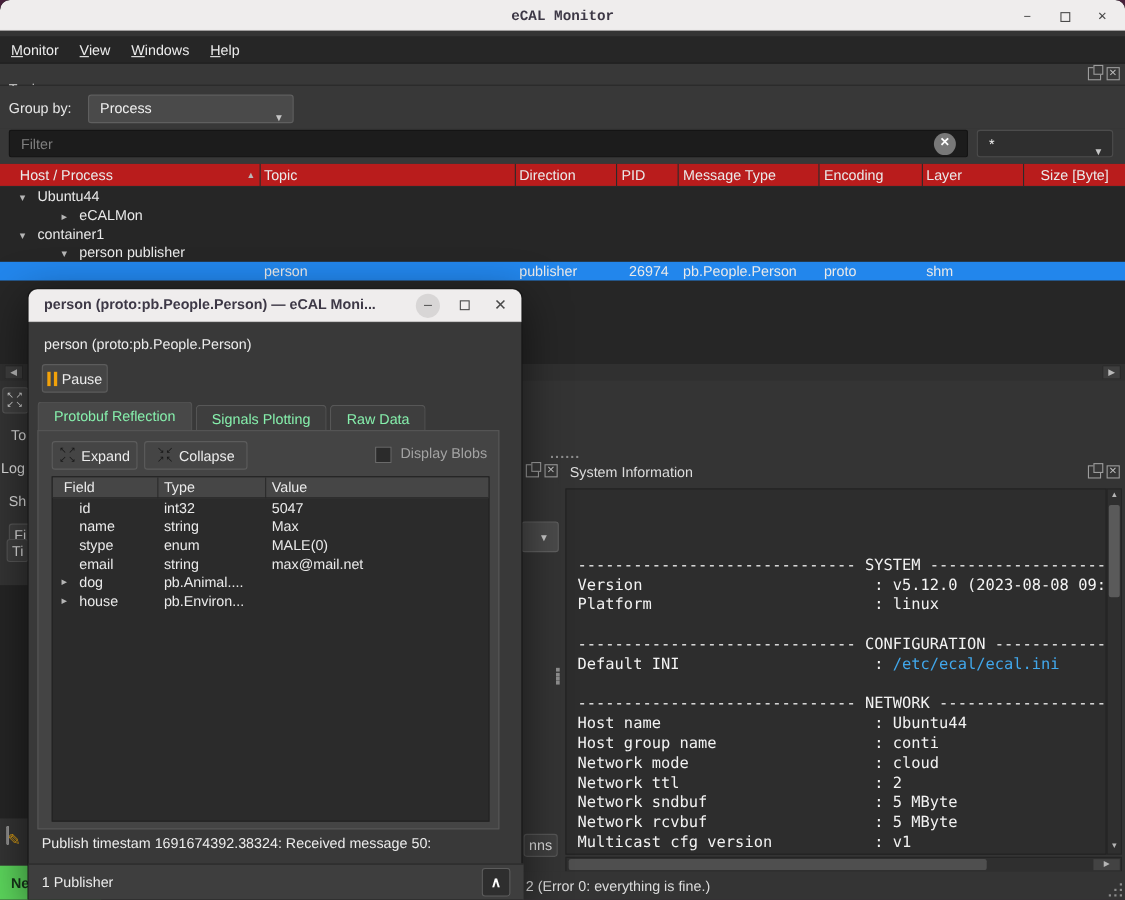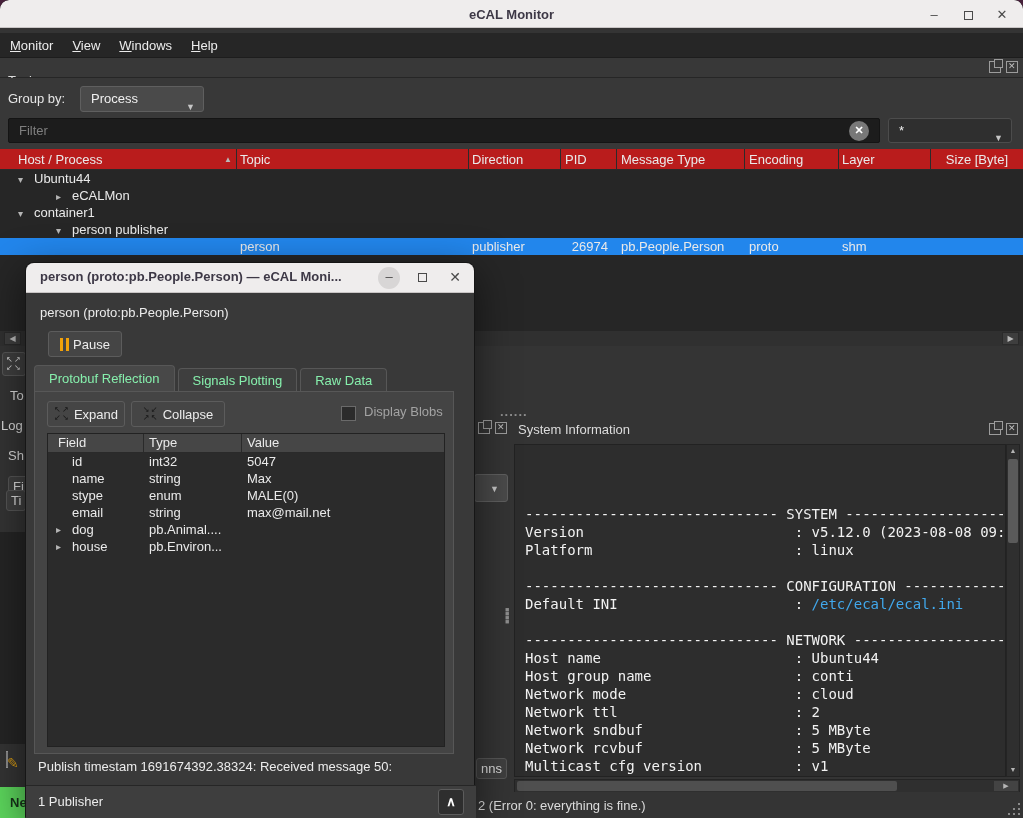--- a/index.html
+++ b/index.html
@@ -1,21 +1,21 @@
 <!DOCTYPE html>
 <html><head>
 <meta charset="utf-8">
 <style>
   * { margin:0; padding:0; box-sizing:border-box; }
   html,body { width:1023px; height:818px; }
   body { background:#46203a; font-family:"Liberation Sans", sans-serif; font-size:13px; color:#e6e6e6; overflow:hidden; }
   #window { position:absolute; left:0; top:0; width:1023px; height:818px; background:#343434; border-radius:9px 9px 0 0; overflow:hidden; }
 
   
-  .titlebar { position:absolute; left:0; top:0; width:100%; height:28px; background:#efeded; border-bottom:1px solid #c9c5c5; border-radius:9px 9px 0 0; }
+  .titlebar { position:absolute; left:0; top:0; width:100%; height:28px; background:#efeded; border-bottom:1px solid #c9c5c5; border-radius:9px 9px 0 0;font-family:Liberation Mono, monospace; }
   .titlebar .title { position:absolute; left:0; right:0; top:7px; text-align:center; font-weight:bold; color:#3d3846; }
   .winbtn { position:absolute; top:5px; width:22px; height:22px; border-radius:50%; text-align:center; line-height:20px; color:#4a4a4a; font-size:13px; }
   .winbtn.min { right:78px; } .winbtn.max { right:44px; } .winbtn.close { right:10px; }
   .winbtn .sq { display:inline-block; width:9px; height:9px; border:1px solid #4a4a4a; margin-top:6px; }
 
   
   .menubar { position:absolute; left:0; top:33px; width:100%; height:25px; background:#262626; border-bottom:1px solid #1d1d1d; display:flex; align-items:center; }
   .menu-item { padding:3px 9px; margin-left:1px; color:#ececec; }
   .menu-item u { text-decoration:underline; }
 
@@ -24,21 +24,21 @@
   .topics-title .lbl { position:absolute; left:8px; top:15px; color:#dcdcdc; }
   .dock-icons { position:absolute; right:5px; top:3px; display:flex; gap:5px; }
   .dk { width:12px; height:12px; border:1px solid #9c9c9c; position:relative; }
   .dk.float::after { content:""; position:absolute; right:-3px; top:-3px; width:7px; height:7px; border:1px solid #9c9c9c; background:#383838; }
   .dk.close::after { content:"\2715"; position:absolute; left:1px; top:-1px; font-size:9px; color:#bdbdbd; }
 
   .groupby-row { position:absolute; left:0; top:78px; width:100%; height:39px; background:#383838; }
   .groupby-label { position:absolute; left:8px; top:13px; color:#e6e6e6; }
   .combo { position:absolute; background:#4a4a4a; border:1px solid #5f5f5f; border-radius:3px; color:#f0f0f0; }
   .combo .arrow { position:absolute; right:8px; top:50%; margin-top:-4px; font-size:9px; color:#c6c6c6; }
-  #groupby-combo { left:80px; top:86px; width:124px; height:26px; line-height:24px; padding-left:10px; }
+  #groupby-combo { left:80px; top:86px; width:187px; height:26px; line-height:24px; padding-left:10px; }
   .filter-row { position:absolute; left:0; top:117px; width:100%; height:32px; background:#383838; }
   #filter-input { position:absolute; left:8px; top:1px; width:872px; height:25px; background:#1c1c1c; border:1px solid #141414; border-radius:2px; color:#e6e6e6; padding:0 30px 0 10px; font-family:"Liberation Sans",sans-serif; font-size:13px; }
   #filter-input::placeholder { color:#7f7f7f; }
   .filter-clear { position:absolute; left:849px; top:4px; width:20px; height:20px; border-radius:50%; background:#787878; color:#fff; text-align:center; line-height:19px; font-size:11px; font-weight:bold; }
   #star-combo { left:888px; top:1px; width:124px; height:25px; line-height:23px; padding-left:10px; background:#2f2f2f; border-color:#4c4c4c; }
 
   
   .thead { position:absolute; left:0; top:149px; width:100%; height:21px; background:#b91c1c; border-bottom:1px solid #2a2a2a; }
   .th { position:absolute; top:3px; color:#eaeaea; }
   .th-sep { position:absolute; top:0; width:1px; height:21px; background:#2b2b2b; }
@@ -98,21 +98,21 @@
   
   .dialog { position:absolute; left:25px; top:262px; width:450px; height:556px; background:#393939; border:1px solid #161616; border-radius:8px 8px 0 0; box-shadow:0 10px 40px rgba(0,0,0,.55); }
   .dlg-titlebar { position:absolute; left:0; top:0; width:100%; height:30px; background:#efeded; border-bottom:1px solid #c9c5c5; border-radius:8px 8px 0 0; }
   .dlg-titlebar .title { position:absolute; left:14px; top:6px; font-weight:bold; color:#3d3846; white-space:nowrap; }
   .dlg-btn { position:absolute; top:4px; width:22px; height:22px; border-radius:50%; text-align:center; line-height:20px; color:#4a4a4a; }
   .dlg-btn.min { right:74px; background:#d8d6d6; }
   .dlg-btn.max { right:41px; } .dlg-btn.close { right:8px; font-size:14px; }
   .dlg-btn .sq { display:inline-block; width:9px; height:9px; border:1px solid #4a4a4a; margin-top:6px; }
   .dlg-header { position:absolute; left:14px; top:42px; color:#ececec; }
   .btn { background:#454545; border:1px solid #5c5c5c; border-radius:3px; color:#ececec; display:flex; align-items:center; justify-content:center; gap:4px; }
-  #pause-btn { position:absolute; left:22px; top:68px; width:74px; height:26px; }
+  #pause-btn { position:absolute; left:12px; top:68px; width:60px; height:26px; }
   .pause-ic { display:inline-block; width:9px; height:13px; border-left:3px solid #f2a20a; border-right:3px solid #f2a20a; }
   .tabs { position:absolute; left:8px; top:102px; height:27px; display:flex; align-items:flex-end; }
   .tab { height:24px; line-height:23px; padding:0 14px; background:#3e3e3e; border:1px solid #575757; border-bottom:none; border-radius:4px 4px 0 0; margin-right:3px; color:#86efac; }
   .tab.active { height:27px; line-height:26px; background:#484848; }
   .tab-panel { position:absolute; left:8px; top:128px; width:420px; height:363px; background:#444444; border:1px solid #575757; }
   #expand-btn { position:absolute; left:12px; top:9px; width:78px; height:26px; }
   #collapse-btn { position:absolute; left:96px; top:9px; width:94px; height:26px; }
   .checkbox { position:absolute; left:306px; top:14px; width:15px; height:15px; background:#2b2b2b; border:1px solid #6a6a6a; }
   .checkbox-label { position:absolute; left:329px; top:12px; color:#a3a3a3; }
   .dlg-table { position:absolute; left:12px; top:41px; width:398px; height:314px; background:#2b2b2b; border:1px solid #222; }

